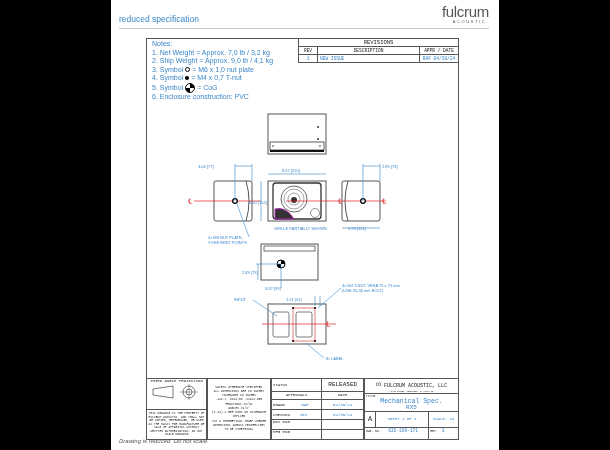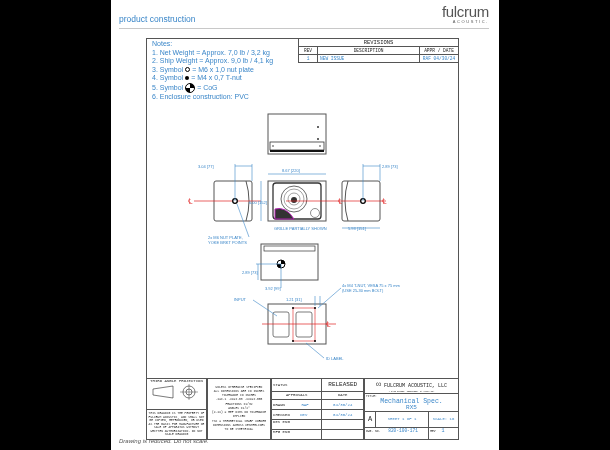--- a/index.html
+++ b/index.html
@@ -24,21 +24,21 @@
   .tb td{border:1px solid #555;padding:0 1px;}
   .blue{color:#3a86c8;}
   svg text{font-family:"Liberation Sans",sans-serif;}
   .foot{position:absolute;left:8px;top:438px;font-size:6px;font-style:italic;color:#555;}
   .draw{position:absolute;left:35px;top:38px;}
 </style>
 </head>
 <body>
 
 <div class="page">
-  <div class="hdr-title">product construction</div>
+  <div class="hdr-title">reduced specification</div>
   <div class="logo">
     <div class="main">fulcrum</div>
     <div class="sub">ACOUSTIC.</div>
   </div>
   <div class="hdr-rule"></div>
 
   <div class="frame"></div>
 
   <div class="notes">
     <div>Notes:</div>

